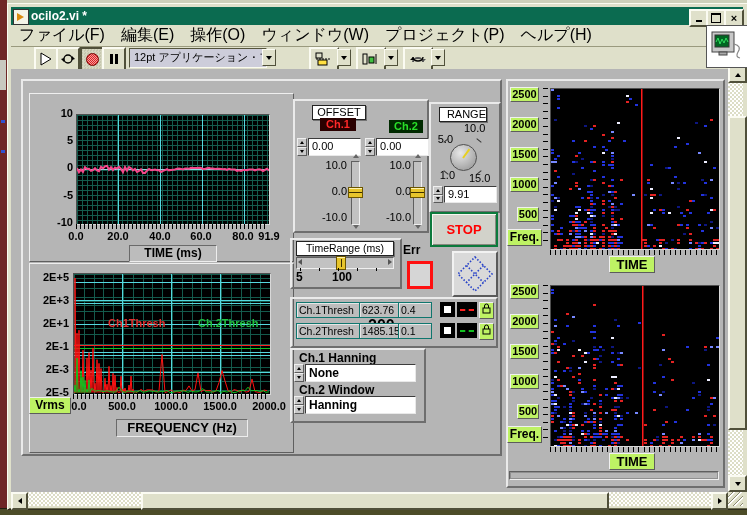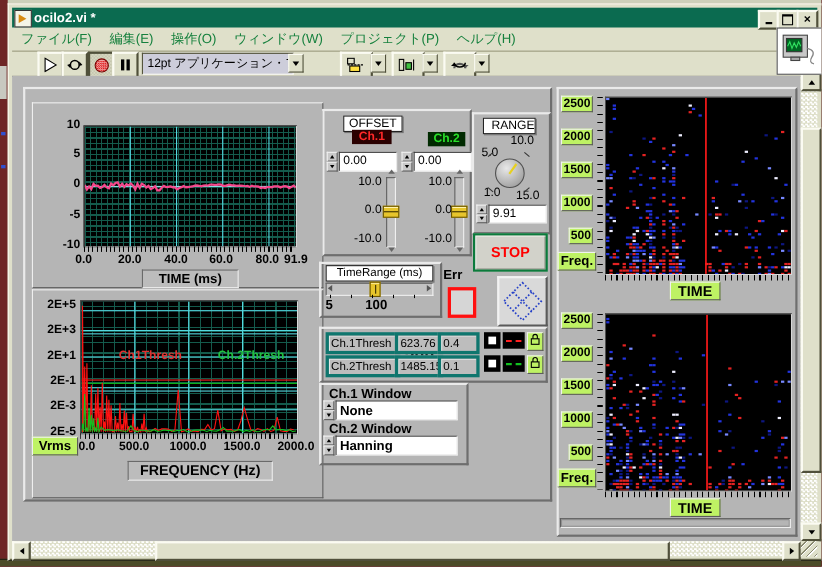--- a/index.html
+++ b/index.html
@@ -35,23 +35,23 @@
   .spin{display:flex;flex-direction:column;width:10px;}
   .spin > div{flex:1;background:#c9c9c9;border:1px solid;border-color:#efefef #5a5a5a #5a5a5a #efefef;
     display:flex;align-items:center;justify-content:center;}
   .spin .tri-up-s{border-left-width:2px;border-right-width:2px;border-bottom-width:3px;}
   .spin .tri-dn-s{border-left-width:2px;border-right-width:2px;border-top-width:3px;}
   .scroll-track{background:repeating-conic-gradient(#ffffff 0% 25%,#dcddc6 0% 50%) 0 0/4px 4px;}
   .sbtn{background:#dfe0ca;border:2px solid;border-color:#fbfbf2 #50503a #50503a #fbfbf2;
     display:flex;align-items:center;justify-content:center;}
   .thumb{background:#dfe0ca;border:2px solid;border-color:#fbfbf2 #50503a #50503a #fbfbf2;}
   .plot{background:#000;border:1px solid;border-color:#4f4f4f #d8d8d8 #d8d8d8 #4f4f4f;overflow:hidden;}
-  .menu-item{padding:2px 8px;font-size:12px;color:#15803d;}
+  .menu-item{padding:2px 8px;font-size:16px;color:#000000;}
   .handle{background:#e7c52c;border:1px solid #6b5500;box-shadow:inset 0 1px 0 #fff3b0;}
-  .cellbox{background:#bdbdbd;border:3px solid #0f766e;font-size:10.5px;color:#000;
+  .cellbox{background:#bdbdbd;border:1px solid #0f766e;font-size:10.5px;color:#000;
     padding:1px 0 0 2px;overflow:hidden;white-space:nowrap;box-shadow:1px 1px 0 #e6e6e6 inset;}
 </style>
 </head>
 <body>
 
 <div id="screen" class="nosel">
 
   <div class="abs" style="left:0;top:0;width:7px;height:515px;background:#6e2626;"></div>
   <div class="abs" style="left:1;top:120px;left:1px;width:4px;height:3px;background:#3050d0;"></div>
   <div class="abs" style="left:1px;top:150px;width:4px;height:3px;background:#3050d0;"></div>
@@ -363,21 +363,21 @@
           </div>
         <div class="abs plate" style="left:187px;top:24px;width:13px;height:15px;padding:0;">
           <svg width="9" height="11" viewBox="0 0 9 11">
               <rect x="1" y="5" width="7" height="5" fill="none" stroke="#000"></rect>
               <path d="M2.5 5 V3 a2 2 0 0 1 4 0 V5" fill="none" stroke="#000"></path>
             </svg>
         </div>
       </div>
 
       <div class="abs panel-raised" style="left:279px;top:279px;width:132px;height:71px;">
-        <div class="abs" style="left:7px;top:1px;font-size:12px;font-weight:bold;color:#000;">Ch.1 Window</div>
+        <div class="abs" style="left:7px;top:1px;font-size:12px;font-weight:bold;color:#000;">Ch.1 Hanning</div>
         <div class="abs spin" style="left:2px;top:14px;width:10px;height:18px;">
             <div>
               <div class="tri-up-s"></div>
             </div>
             <div>
               <div class="tri-dn-s"></div>
             </div>
           </div>
         <div class="abs field" style="left:13px;top:14px;width:106px;height:15px;font-weight:bold;font-size:12px;">None</div>
         <div class="abs" style="left:7px;top:33px;font-size:12px;font-weight:bold;color:#000;">Ch.2 Window</div>

